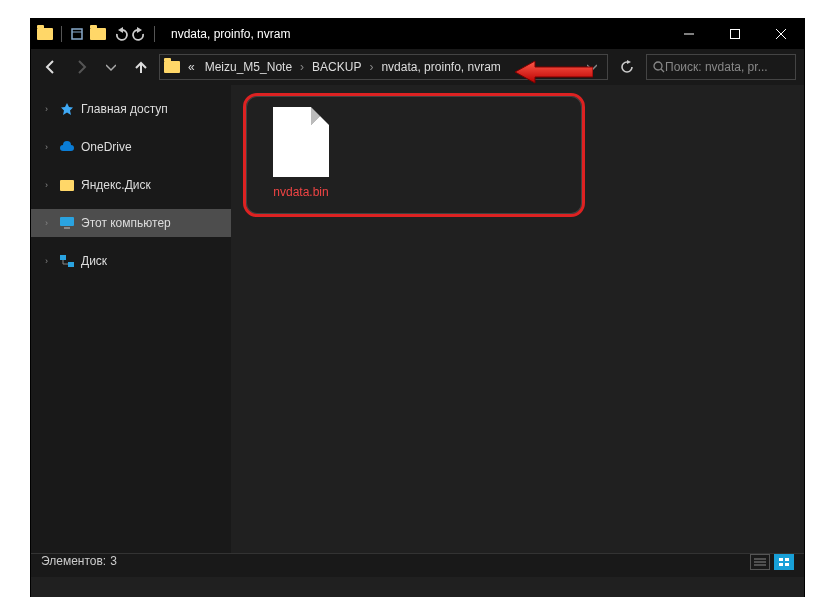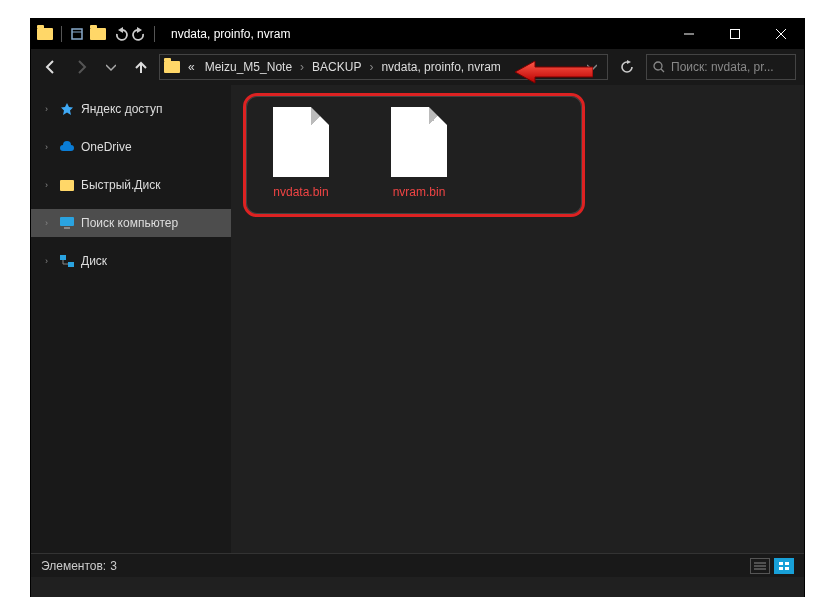--- a/index.html
+++ b/index.html
@@ -29,39 +29,39 @@
 .navbtn.dim { color: #555; }
 .addrbox { flex: 1; height: 26px; background: #191919; border: 1px solid #444; display: flex; align-items: center; padding: 0 4px; gap: 2px; color: #ddd; font-size: 12px; }
 .addrbox .fico { width: 16px; height: 12px; background: #ffd768; border-radius:1px; margin-right: 2px; position:relative;}
 .addrbox .fico::before{content:"";position:absolute;top:-3px;left:0;width:7px;height:3px;background:#ffd768;border-radius:1px 1px 0 0;}
 .addrbox .crumb { padding: 0 4px; white-space: nowrap;}
 .addrbox .sep { color: #888; padding: 0 2px; }
 .addrbox .addr-spacer { flex:1; position: relative; }
 .arrow-anno { position: absolute; left: 6px; top: -8px; }
 .addrbox .dd { color:#888; padding: 0 6px; }
 .refresh { width: 26px; height: 26px; display:flex; align-items:center; justify-content:center; color: #ccc; }
-.searchbox { width: 150px; height: 26px; border: 1px solid #444; background: #191919; display: flex; align-items: center; color: #888; font-size: 12px; padding: 0 6px; gap: 6px; }
+.searchbox { width: 150px; height: 26px; border: 1px solid #444; background: #191919; display: flex; align-items: center; color: #888; font-size: 12px; padding: 0 6px; }
 
 .body { display: flex; height: calc(100% - 30px - 26px - 36px - 24px); }
 .sidebar { width: 200px; background: #191919; padding-top: 10px; overflow: hidden; }
 .navitem { height: 28px; display: flex; align-items: center; gap: 6px; padding-left: 14px; color: #ddd; font-size: 12px; }
 .navitem.sel { background: #4d4d4d; }
 .navitem .caret { width: 8px; color: #888; font-size: 9px; }
 .navitem .ico { width: 16px; height: 16px; display:flex; align-items:center; justify-content:center; }
 .navgap { height: 10px; }
 
 .content { flex: 1; background: #202020; position: relative; padding: 14px; }
 .files-callout { position: absolute; left: 12px; top: 8px; width: 342px; height: 124px; border: 3px solid #d22; border-radius: 14px; box-shadow: 0 0 0 1px rgba(255,255,255,0.15) inset; pointer-events: none; }
 .files { display: flex; gap: 30px; padding: 8px 12px; }
 .file { width: 88px; display:flex; flex-direction:column; align-items:center; color: #ef4444; font-size: 12px; }
 .file .page { width: 56px; height: 70px; background: #fff; position: relative; margin-bottom: 8px; }
 .file .page::before { content:""; position:absolute; right:0; top:0; width: 18px; height: 18px; background: linear-gradient(135deg, #bbb 0 50%, #fff 50% 100%); }
 .file .page::after { content:""; position:absolute; right:0; top:0; border-style: solid; border-width: 0 18px 18px 0; border-color: transparent #202020 transparent transparent; }
 
-.statusbar { height: 24px; background: #191919; border-top: 1px solid #333; display:flex; align-items:center; color:#ccc; font-size:12px; padding: 0 10px; }
+.statusbar { height: 24px; background: #191919; border-top: 1px solid #333; display:flex; align-items:flex-start; color:#ccc; font-size:12px; padding: 0 10px; }
 .statusbar .sspacer { flex:1; }
 .viewtoggle { width: 20px; height: 16px; margin-left: 4px; border: 1px solid #555; display:flex; align-items:center; justify-content:center; }
 .viewtoggle.active { background:#18a0d8; border-color:#18a0d8; }
 
 svg { display:block; }
 </style>
 </head>
 <body>
 
 <div class="window">
@@ -180,50 +180,50 @@
 
   <div class="body">
     <div class="sidebar">
       <div class="navitem">
         <span class="caret">›</span>
         <span class="ico">
             <svg width="14" height="14" viewBox="0 0 14 14">
               <path d="M7 1 L9 5 L13 5.5 L10 8.5 L11 13 L7 10.5 L3 13 L4 8.5 L1 5.5 L5 5 Z" fill="#3fa9f5"></path>
             </svg>
           </span>
-        <span>Яндекс доступ</span>
+        <span>Главная доступ</span>
       </div>
       <div class="navgap"></div>
       <div class="navitem">
         <span class="caret">›</span>
         <span class="ico">
             <svg width="16" height="12" viewBox="0 0 16 12">
               <path d="M4 10 A3 3 0 0 1 4 4 A4 4 0 0 1 12 4 A3 3 0 0 1 12 10 Z" fill="#0a7dd6"></path>
             </svg>
           </span>
         <span>OneDrive</span>
       </div>
       <div class="navgap"></div>
       <div class="navitem">
         <span class="caret">›</span>
         <span class="ico">
             <span style="width:14px;height:11px;background:#ffd768;border-radius:1px;display:block;"></span>
           </span>
-        <span>Быстрый.Диск</span>
+        <span>Яндекс.Диск</span>
       </div>
       <div class="navgap"></div>
       <div class="navitem sel">
         <span class="caret">›</span>
         <span class="ico">
             <svg width="16" height="14" viewBox="0 0 16 14">
               <rect x="1" y="1" width="14" height="9" fill="#2aa3e0" rx="1"></rect>
               <rect x="5" y="11" width="6" height="2" fill="#888"></rect>
             </svg>
           </span>
-        <span>Поиск компьютер</span>
+        <span>Этот компьютер</span>
       </div>
       <div class="navgap"></div>
       <div class="navitem">
         <span class="caret">›</span>
         <span class="ico">
             <svg width="16" height="14" viewBox="0 0 16 14">
               <rect x="1" y="1" width="6" height="5" fill="#2aa3e0"></rect>
               <rect x="9" y="8" width="6" height="5" fill="#2aa3e0"></rect>
               <path d="M4 6 L4 10 L9 10" stroke="#888" fill="none"></path>
             </svg>
@@ -231,24 +231,20 @@
         <span>Диск</span>
       </div>
     </div>
 
     <div class="content">
       <div class="files-callout"></div>
       <div class="files">
         <div class="file">
           <div class="page"></div>
           <span>nvdata.bin</span>
-        </div>
-        <div class="file">
-          <div class="page"></div>
-          <span>nvram.bin</span>
         </div>
       </div>
     </div>
   </div>
 
   <div class="statusbar">
     <span>Элементов:</span>
     <span style="width:4px;"></span>
     <span>3</span>
     <span class="sspacer"></span>

